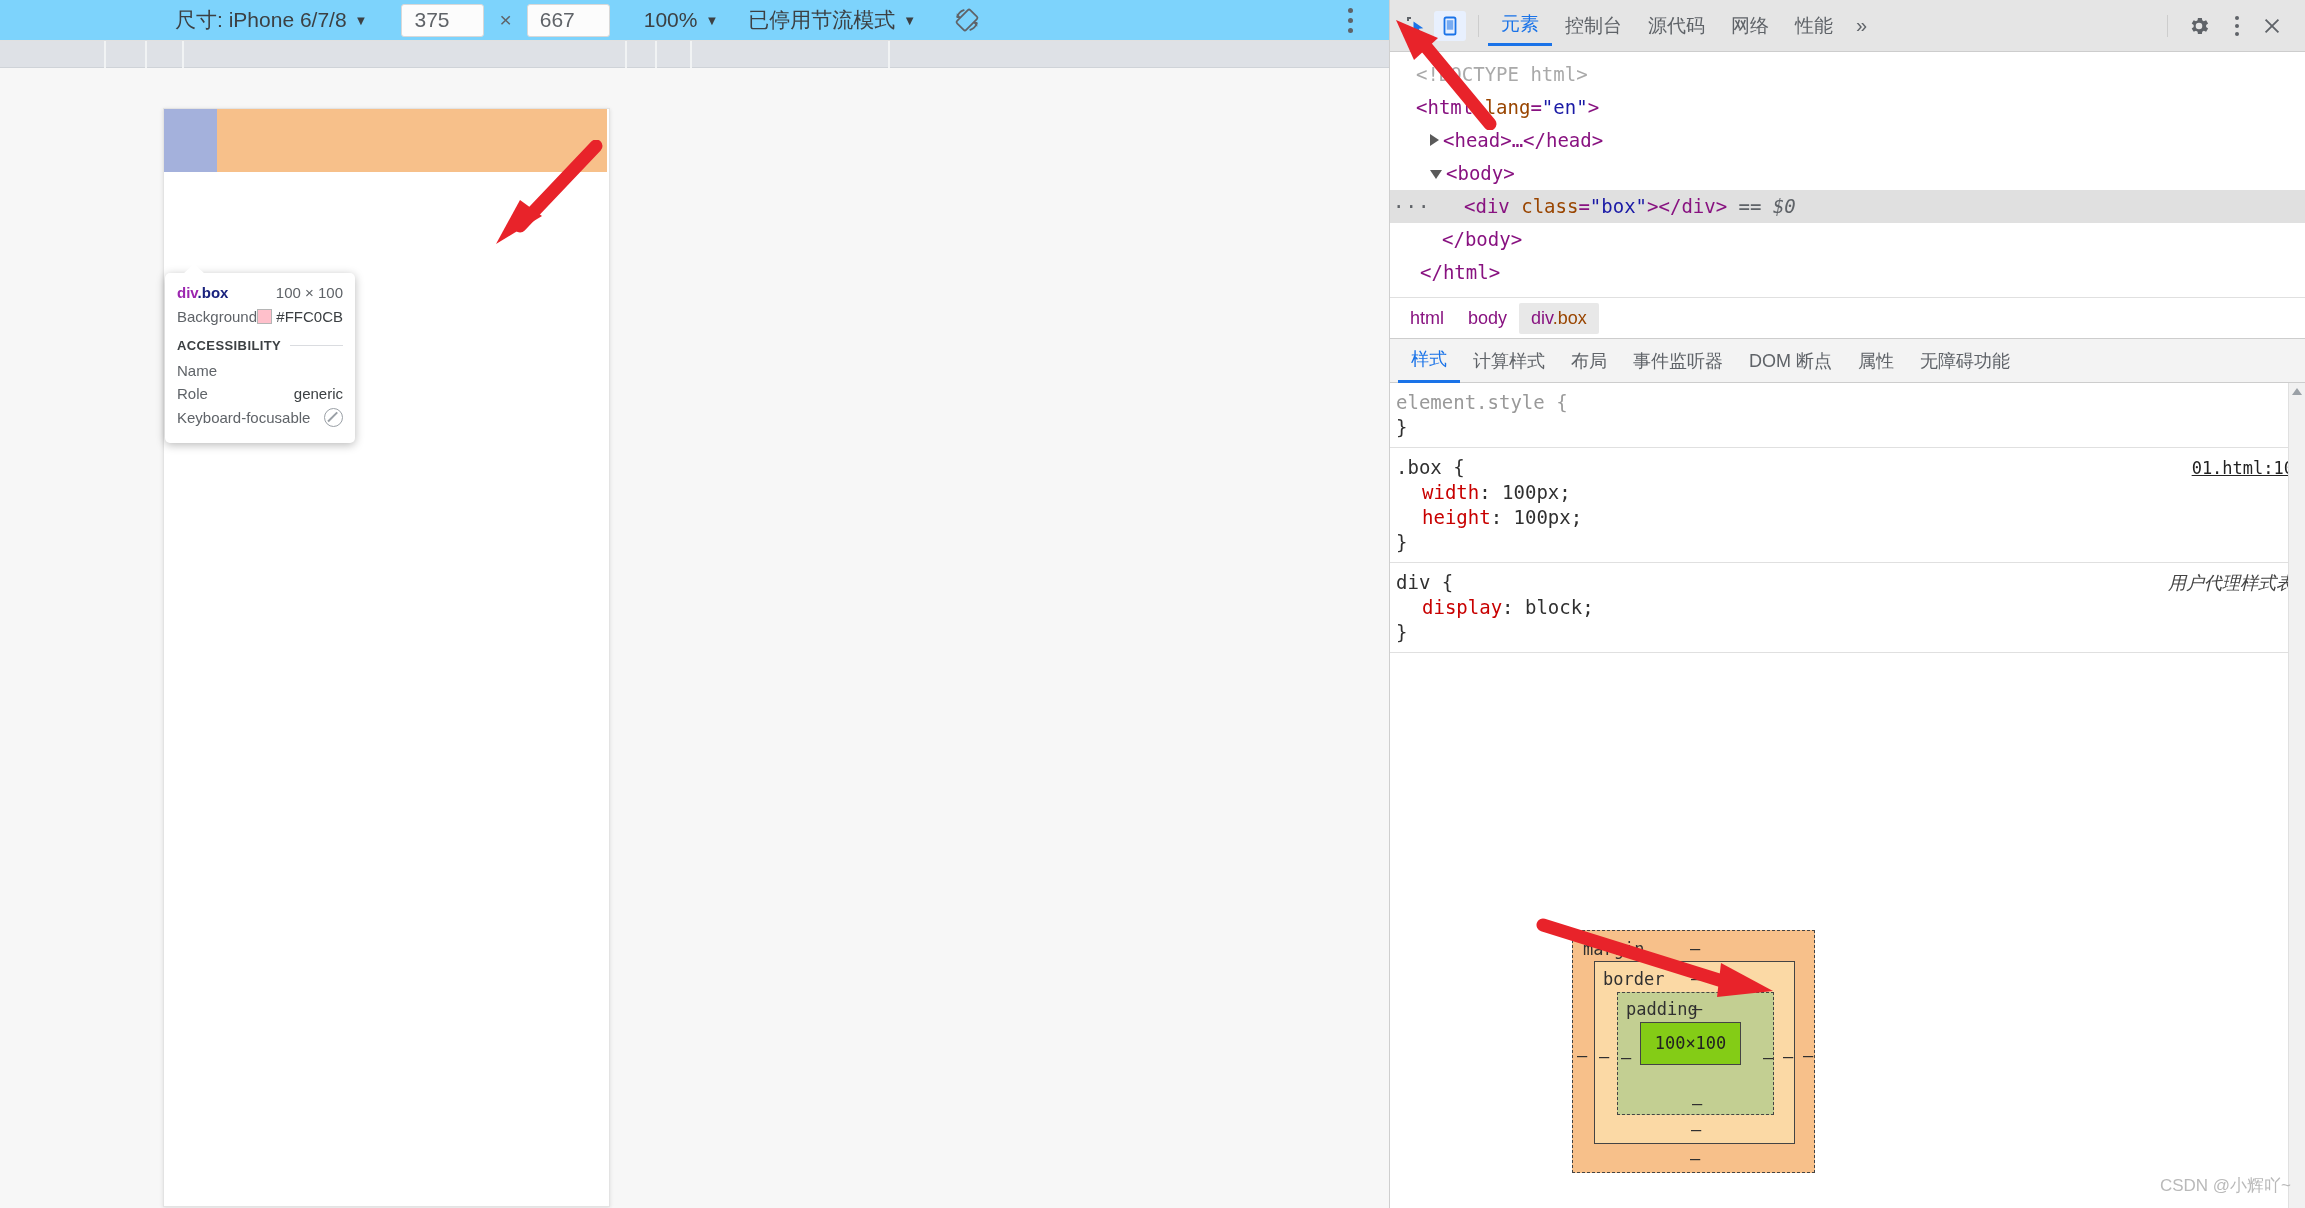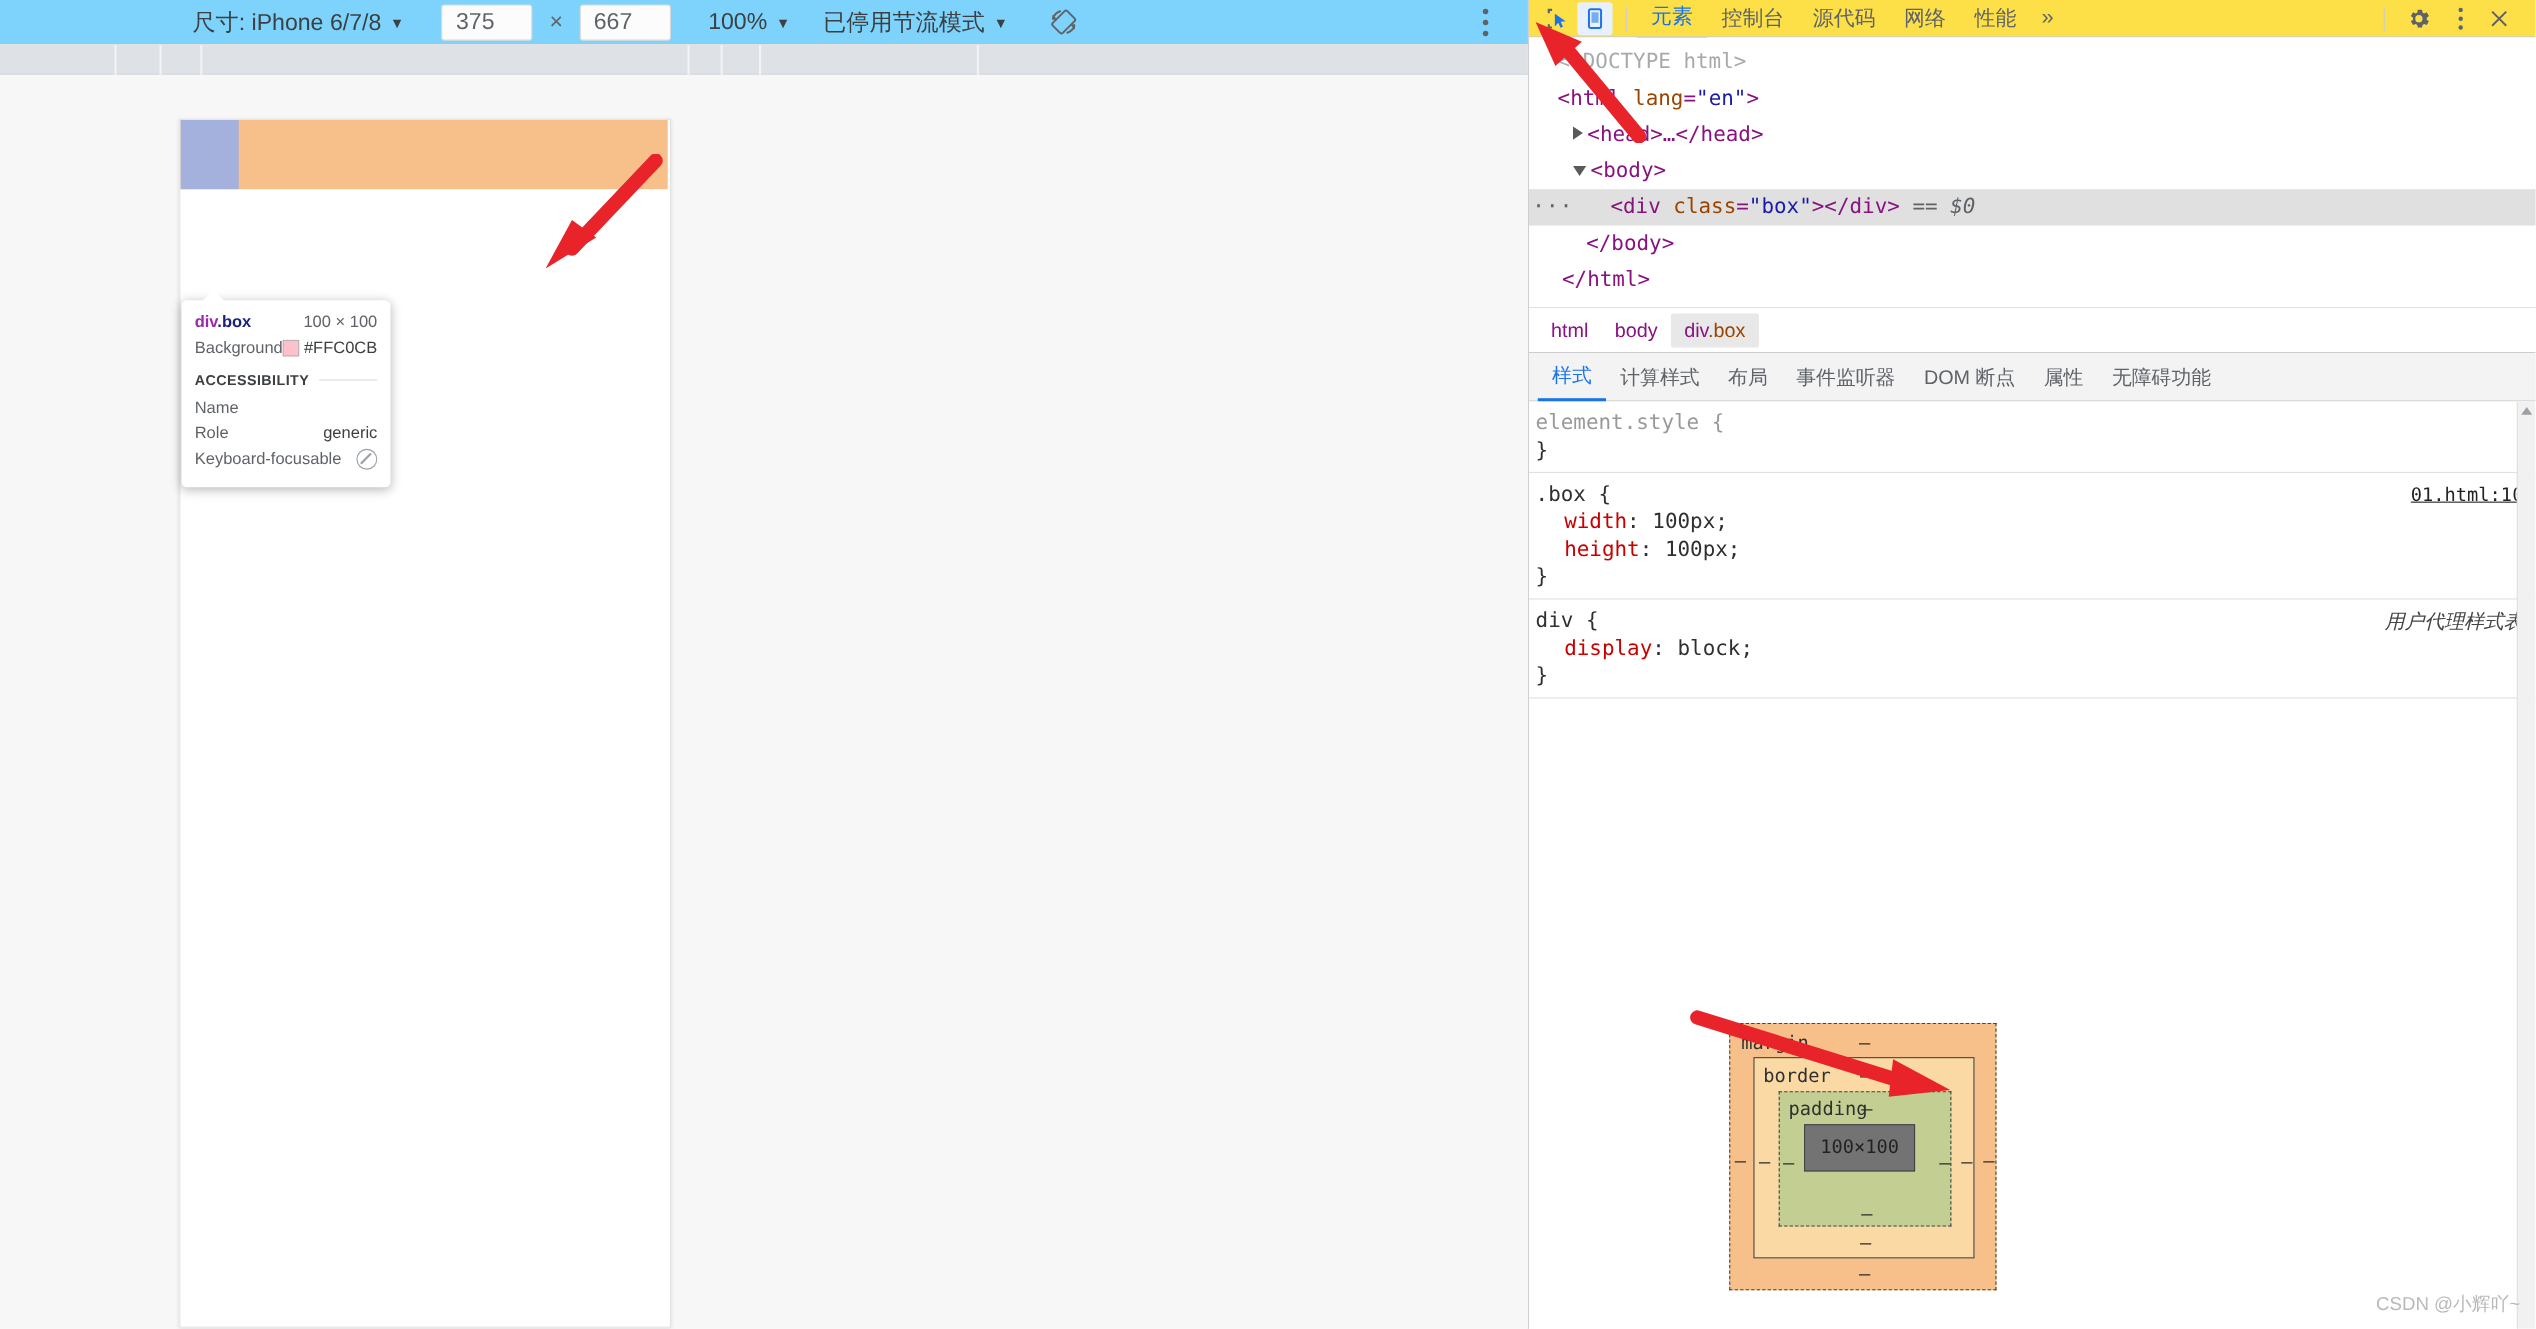--- a/index.html
+++ b/index.html
@@ -69,21 +69,21 @@
   .tip-acc .line{flex:1;height:1px;background:#dadce0;}
   .tip-arow{display:flex;align-items:center;justify-content:space-between;margin-bottom:6px;}
   .noentry{width:17px;height:17px;border:1.6px solid #9aa0a6;border-radius:50%;
     position:relative;display:inline-block;}
   .noentry:after{content:"";position:absolute;left:1px;top:6.5px;width:13px;height:1.6px;
     background:#9aa0a6;transform:rotate(-45deg);}
 
   
   .devtools{position:relative;width:915px;height:1208px;background:#ffffff;
     display:flex;flex-direction:column;}
-  .dt-tabs{height:34px;display:flex;align-items:center;background:#fde047;
+  .dt-tabs{height:52px;display:flex;align-items:center;background:#e5e5e5;
     border-bottom:1px solid #cdcdcd;box-sizing:border-box;padding-left:9px;}
   .icon-btn{width:32px;height:30px;display:flex;align-items:center;justify-content:center;
     border-radius:3px;margin-right:3px;}
   .icon-btn.active{background:#e8f0fe;}
   .vdiv{width:1px;height:22px;background:#cdcdcd;margin:0 9px;}
   .tab{font-size:19px;color:#5f6368;padding:0 13px;height:41px;display:flex;
     align-items:center;box-sizing:border-box;white-space:nowrap;}
   .tab.sel{color:#1a73e8;border-bottom:3px solid #1a73e8;font-weight:normal;}
   .tab-more{font-size:20px;color:#5f6368;padding:0 10px;}
   .dt-right{margin-left:auto;display:flex;align-items:center;padding-right:14px;gap:6px;}
@@ -148,21 +148,21 @@
 
   
   .boxmodel{position:absolute;left:182px;bottom:35px;}
   .bm-margin{width:243px;height:243px;background:#f7c08a;border:1px dashed #444;
     box-sizing:border-box;position:relative;}
   .bm-border{position:absolute;left:21px;top:30px;width:201px;height:183px;
     background:#fbd9a5;border:1px solid #444;box-sizing:border-box;}
   .bm-padding{position:absolute;left:22px;top:30px;width:157px;height:123px;
     background:#c3cf92;border:1px dashed #444;box-sizing:border-box;}
   .bm-content{position:absolute;left:22px;top:29px;width:101px;height:43px;
-    background:#737373;border:1px solid #444;box-sizing:border-box;
+    background:#84cc16;border:1px solid #444;box-sizing:border-box;
     display:flex;align-items:center;justify-content:center;font-size:17px;color:#222;}
   .bm-lbl{position:absolute;font-size:17px;color:#303030;}
   .dash{position:absolute;font-size:17px;color:#303030;}
 
   
   .vscroll{position:absolute;right:0;top:0;width:17px;height:100%;background:#f1f1f1;
     border-left:1px solid #e0e0e0;box-sizing:border-box;}
   .vscroll .up{position:absolute;top:5px;left:3px;width:0;height:0;
     border-left:5px solid transparent;border-right:5px solid transparent;
     border-bottom:7px solid #9aa0a6;}

